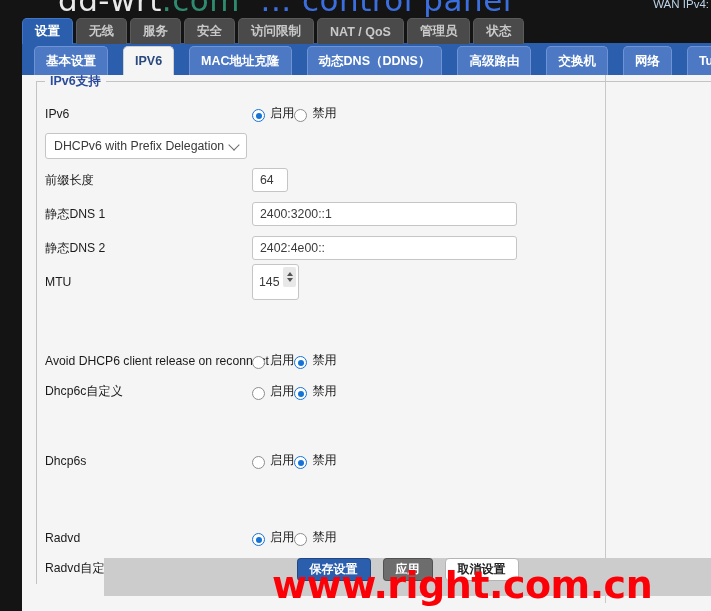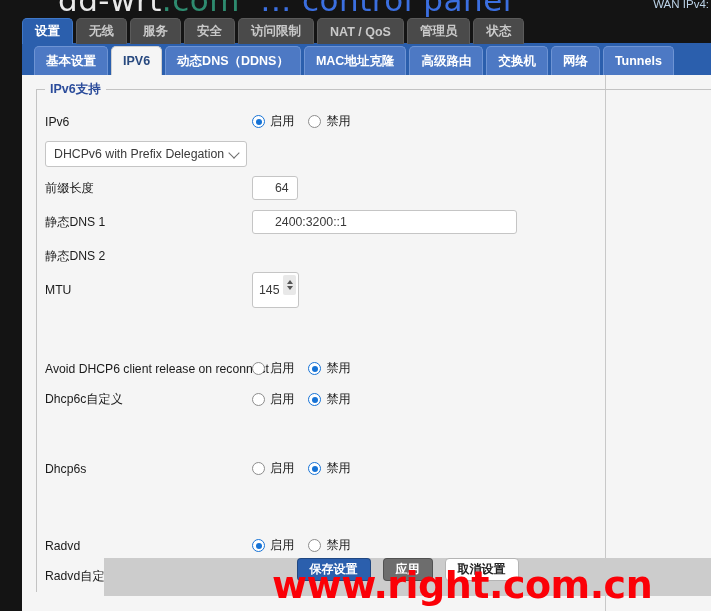--- a/index.html
+++ b/index.html
@@ -82,41 +82,41 @@
     z-index: 4;
   }
   .sub-tabs {
     position: absolute; left: 34px; top: 45px;
     height: 30px;
     display: flex; align-items: flex-end;
     z-index: 7;
   }
   .sub-tab {
     height: 29px;
-    margin-right: 3px;
+    margin-right: 15px;
     padding: 0 11px;
     display: flex; align-items: center; justify-content: center;
     background: #4d79c4;
     color: #ffffff;
     font-size: 12.5px;
     font-weight: bold;
     border-radius: 5px 5px 0 0;
     white-space: nowrap;
     border: 1px solid #6e94d4;
     border-bottom: none;
   }
   .sub-tab.active {
     background: #f5f5f5;
     color: #28497f;
     border-color: #cfcfcf;
   }
 
   
   .page {
-    position: absolute; left: 22px; top: 74px;
+    position: absolute; left: 22px; top: 66px;
     width: 689px; height: 537px;
     background: #f5f5f5;
     z-index: 2;
   }
   .content-col {
     position: absolute; left: 0; top: 0;
     width: 584px; height: 537px;
     background: #f5f5f5;
     border-right: 1px solid #c8c8c8;
   }
@@ -154,22 +154,21 @@
     font-size: 12.2px;
     color: #1b1b1b;
     white-space: nowrap;
   }
   .lbl.w200 { width: 207px; flex: none; }
   .lbl.wlong { width: 207px; flex: none; }
 
   
   .radio-group { display: flex; align-items: center; }
   .radio-opt {
-    display: flex; align-items: center;
-    margin-right: 14px;
+    display: flex; align-items: flex-end;
   }
   .rad {
     width: 13px; height: 13px;
     border-radius: 50%;
     border: 1px solid #8d8d8d;
     background: #ffffff;
     display: inline-block;
     position: relative;
     margin-right: 5px;
     flex: none;
@@ -189,21 +188,21 @@
   .rad-lbl { font-size: 12.2px; color: #1b1b1b; }
 
   
   input.txt, .fake-input {
     height: 24px;
     border: 1px solid #c5c5c5;
     border-radius: 3px;
     background: #ffffff;
     font-size: 12.3px;
     color: #3a3a3a;
-    padding: 0 22px;
+    padding: 0 7px;
     font-family: "Liberation Sans", sans-serif;
     outline: none;
     display: flex; align-items: center;
   }
   .w-small { width: 36px; }
   .w-dns { width: 265px; }
 
   .select-wrap {
     position: relative;
     width: 202px; height: 26px;
@@ -343,24 +342,24 @@
 
   <div class="sub-tab-band"></div>
   <div class="sub-tabs">
     <div class="sub-tab">
         <span>基本设置</span>
       </div>
     <div class="sub-tab active">
         <span>IPV6</span>
       </div>
     <div class="sub-tab">
+        <span>MAC地址克隆</span>
+      </div>
+    <div class="sub-tab">
         <span>动态DNS（DDNS）</span>
-      </div>
-    <div class="sub-tab">
-        <span>MAC地址克隆</span>
       </div>
     <div class="sub-tab">
         <span>高级路由</span>
       </div>
     <div class="sub-tab">
         <span>交换机</span>
       </div>
     <div class="sub-tab">
         <span>网络</span>
       </div>
@@ -401,20 +400,21 @@
           <div class="fake-input w-small">64</div>
         </div>
 
         <div class="row tall">
           <div class="lbl w200">静态DNS 1</div>
           <div class="fake-input w-dns">2400:3200::1</div>
         </div>
 
         <div class="row tall">
           <div class="lbl w200">静态DNS 2</div>
+          <div class="fake-input w-dns">2402:4e00::</div>
         </div>
 
         <div class="row tall">
           <div class="lbl w200">MTU</div>
           <div class="spin-wrap">
             <span class="spin-val">145</span>
             <span class="spin-btns">
               <span class="spin-up"></span>
               <span class="spin-dn"></span>
             </span>

